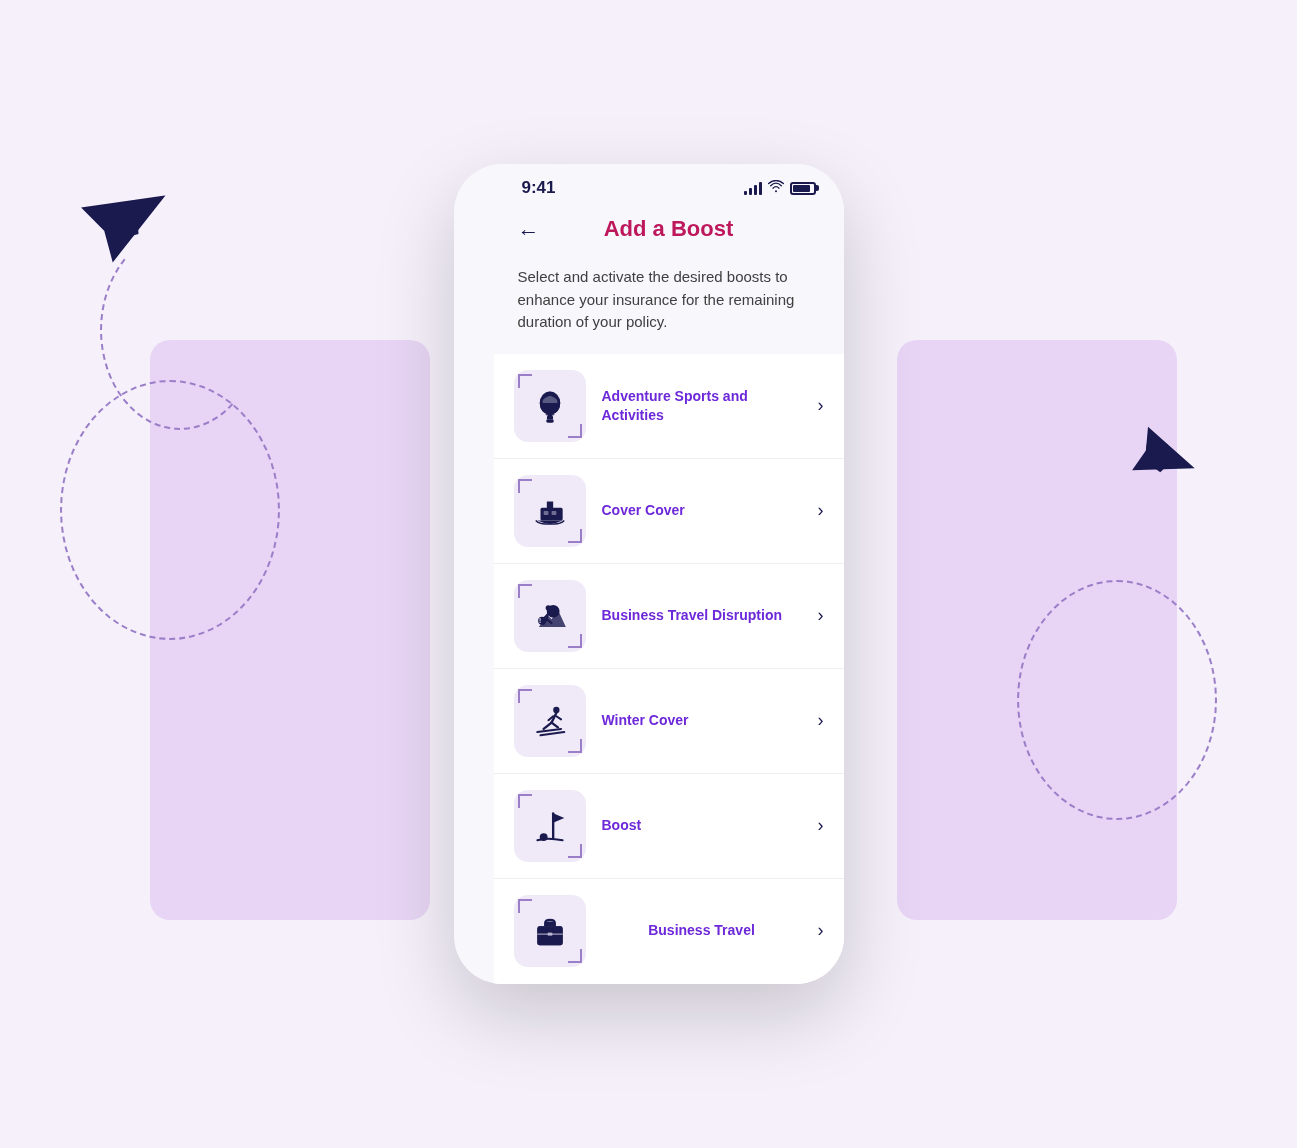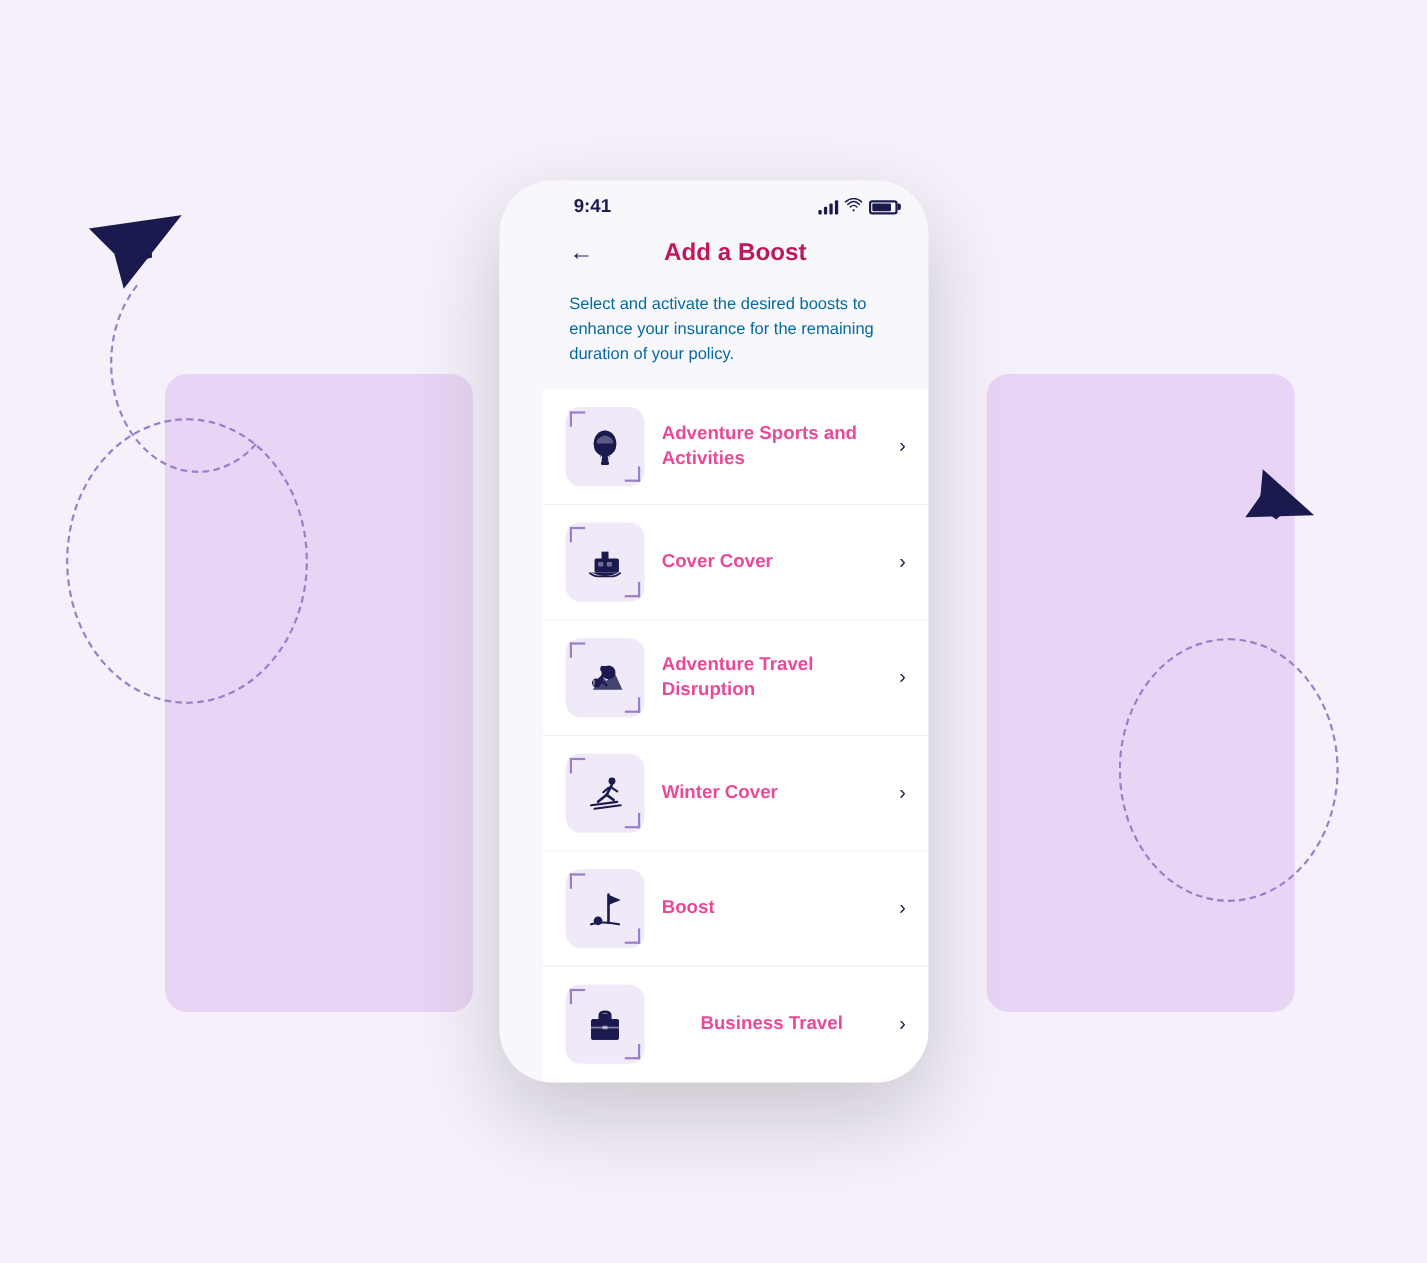--- a/index.html
+++ b/index.html
@@ -205,21 +205,21 @@
       transform: translateX(-50%);
       font-size: 22px;
       font-weight: 700;
       color: #be185d;
     }
 
     
     .description {
       padding: 8px 24px 20px;
       font-size: 15px;
-      color: #0369a1;
+      color: #404040;
       line-height: 1.5;
       background: #f8f8fc;
     }
 
     
     .boost-list {
       flex: 1;
       overflow: hidden;
       background: white;
     }
@@ -270,23 +270,23 @@
     }
 
     .icon-box::after {
       bottom: 4px;
       right: 4px;
       border-width: 0 2px 2px 0;
     }
 
     .boost-label {
       flex: 1;
-      font-size: 17px;
+      font-size: 14px;
       font-weight: 600;
-      color: #ec4899;
+      color: #6d28d9;
       line-height: 1.3;
     }
 
     .chevron {
       color: #1a1a4e;
       font-size: 18px;
       font-weight: 300;
     }
 
     
@@ -398,21 +398,21 @@
           <text x="10" y="33" font-size="8" fill="#f0eaf8" font-weight="bold">!</text>
 
           <circle cx="22" cy="14" r="3.5" fill="#1a1a4e"></circle>
           <line x1="22" y1="17.5" x2="20" y2="28" stroke="#1a1a4e" stroke-width="2.5" stroke-linecap="round"></line>
           <line x1="20" y1="28" x2="16" y2="34" stroke="#1a1a4e" stroke-width="2.5" stroke-linecap="round"></line>
           <line x1="20" y1="28" x2="26" y2="33" stroke="#1a1a4e" stroke-width="2.5" stroke-linecap="round"></line>
           <line x1="22" y1="21" x2="17" y2="26" stroke="#1a1a4e" stroke-width="2.5" stroke-linecap="round"></line>
           <line x1="22" y1="21" x2="28" y2="24" stroke="#1a1a4e" stroke-width="2.5" stroke-linecap="round"></line>
         </svg>
       </div>
-      <span class="boost-label">Adventure Travel Disruption</span>
+      <span class="boost-label">Business Travel Disruption</span>
       <span class="chevron">›</span>
     </div>
 
     <div class="boost-item">
       <div class="icon-box">
         <svg class="boost-icon" viewBox="0 0 48 48">
 
           <circle cx="32" cy="10" r="4" fill="#1a1a4e"></circle>
           <line x1="32" y1="14" x2="26" y2="26" stroke="#1a1a4e" stroke-width="3" stroke-linecap="round"></line>
           <line x1="26" y1="26" x2="16" y2="34" stroke="#1a1a4e" stroke-width="3" stroke-linecap="round"></line>

